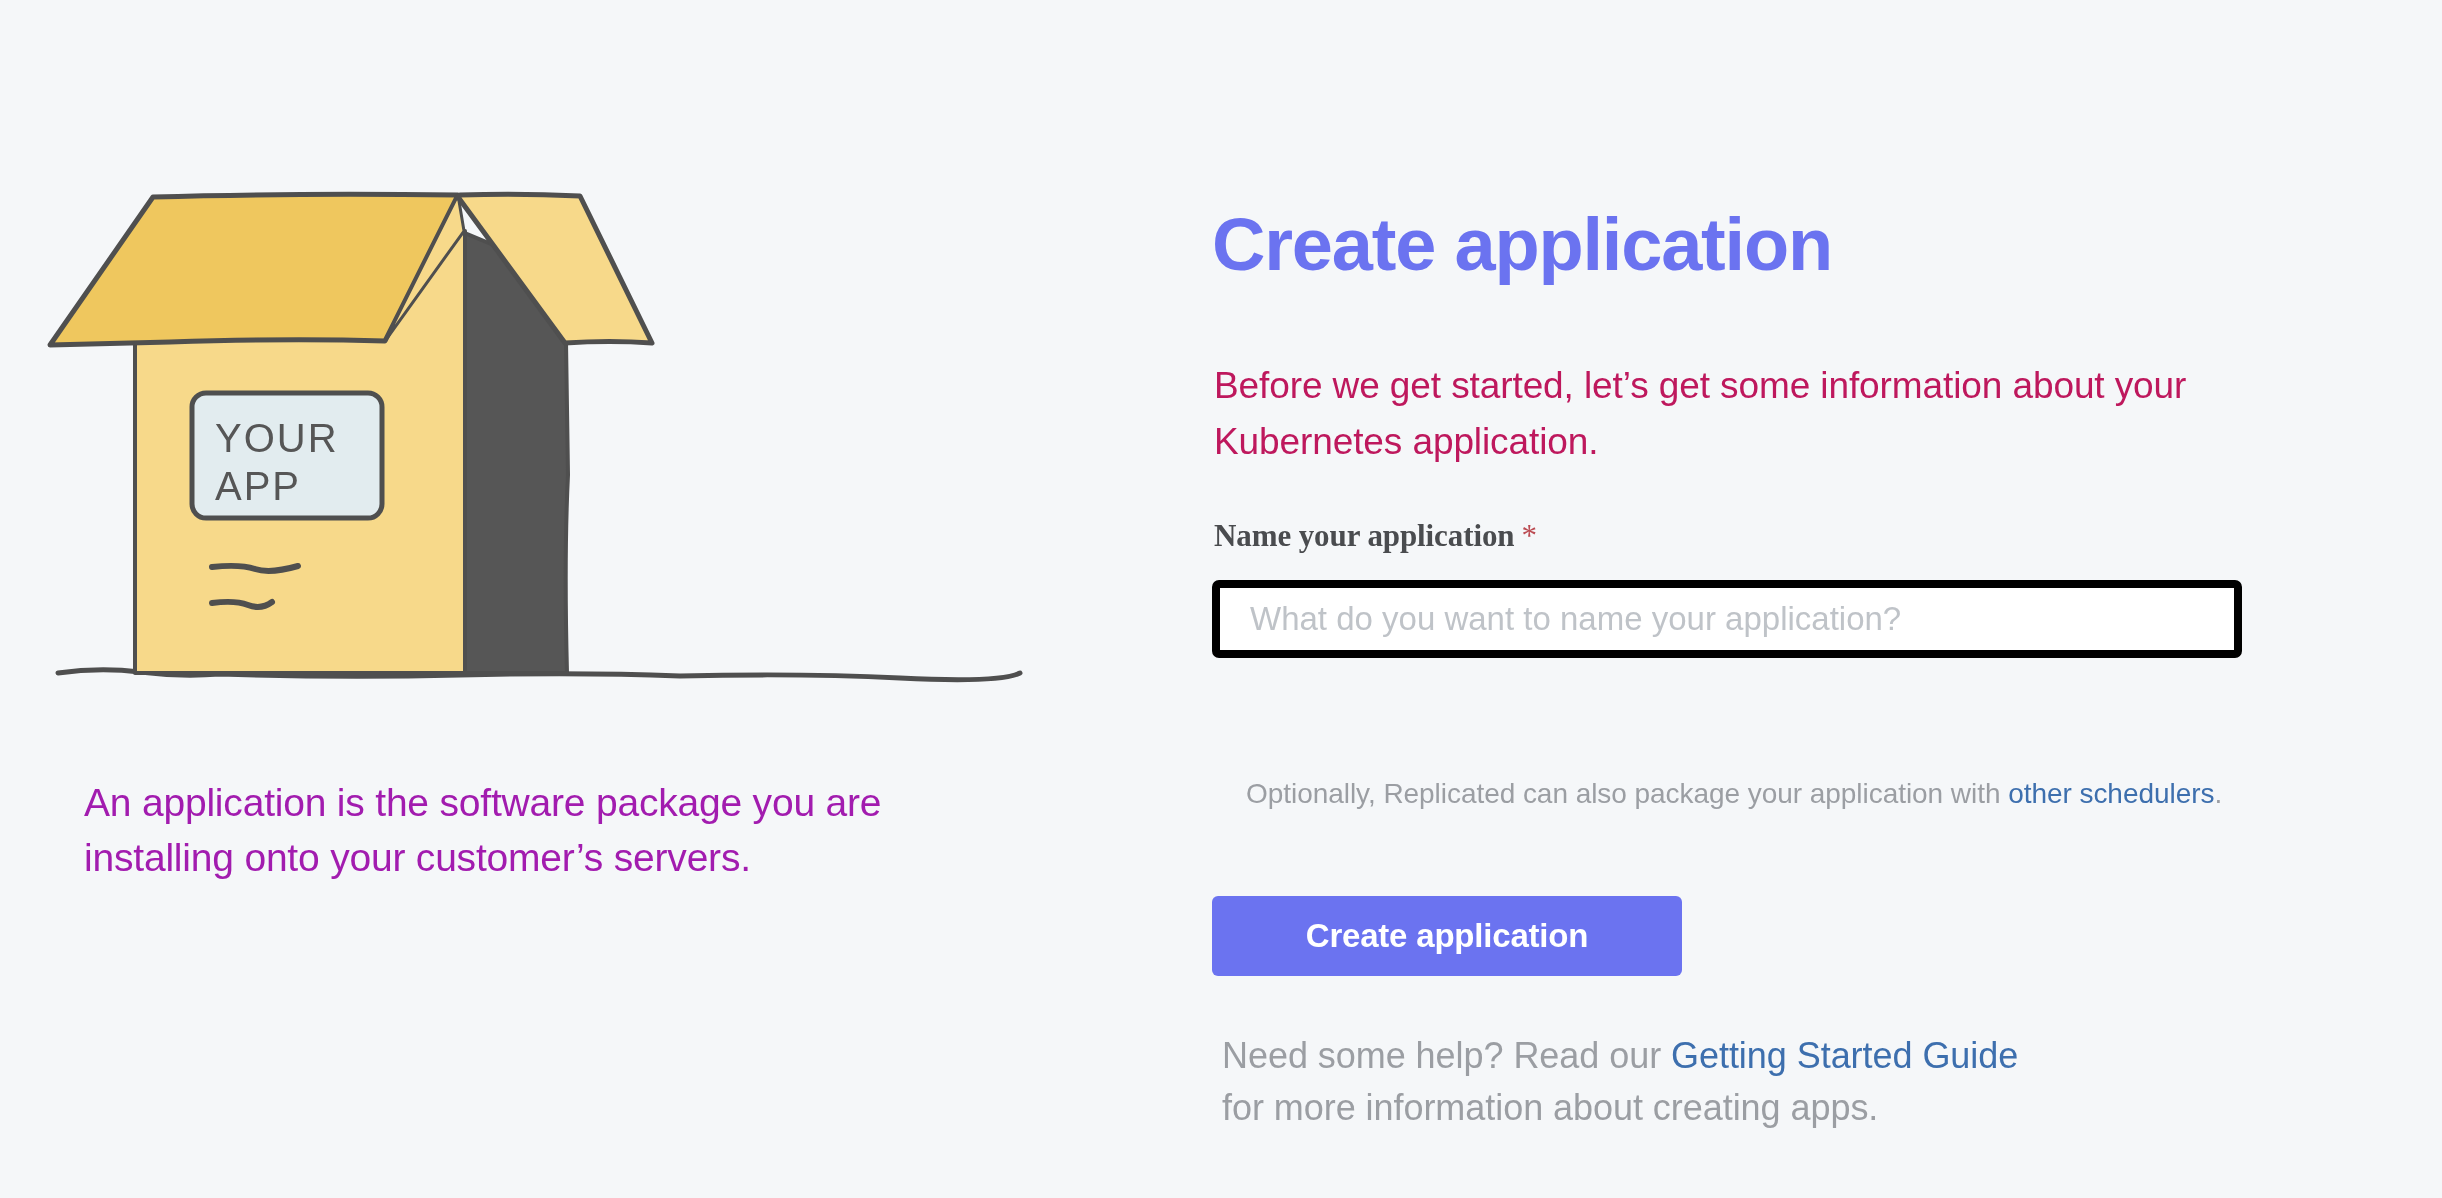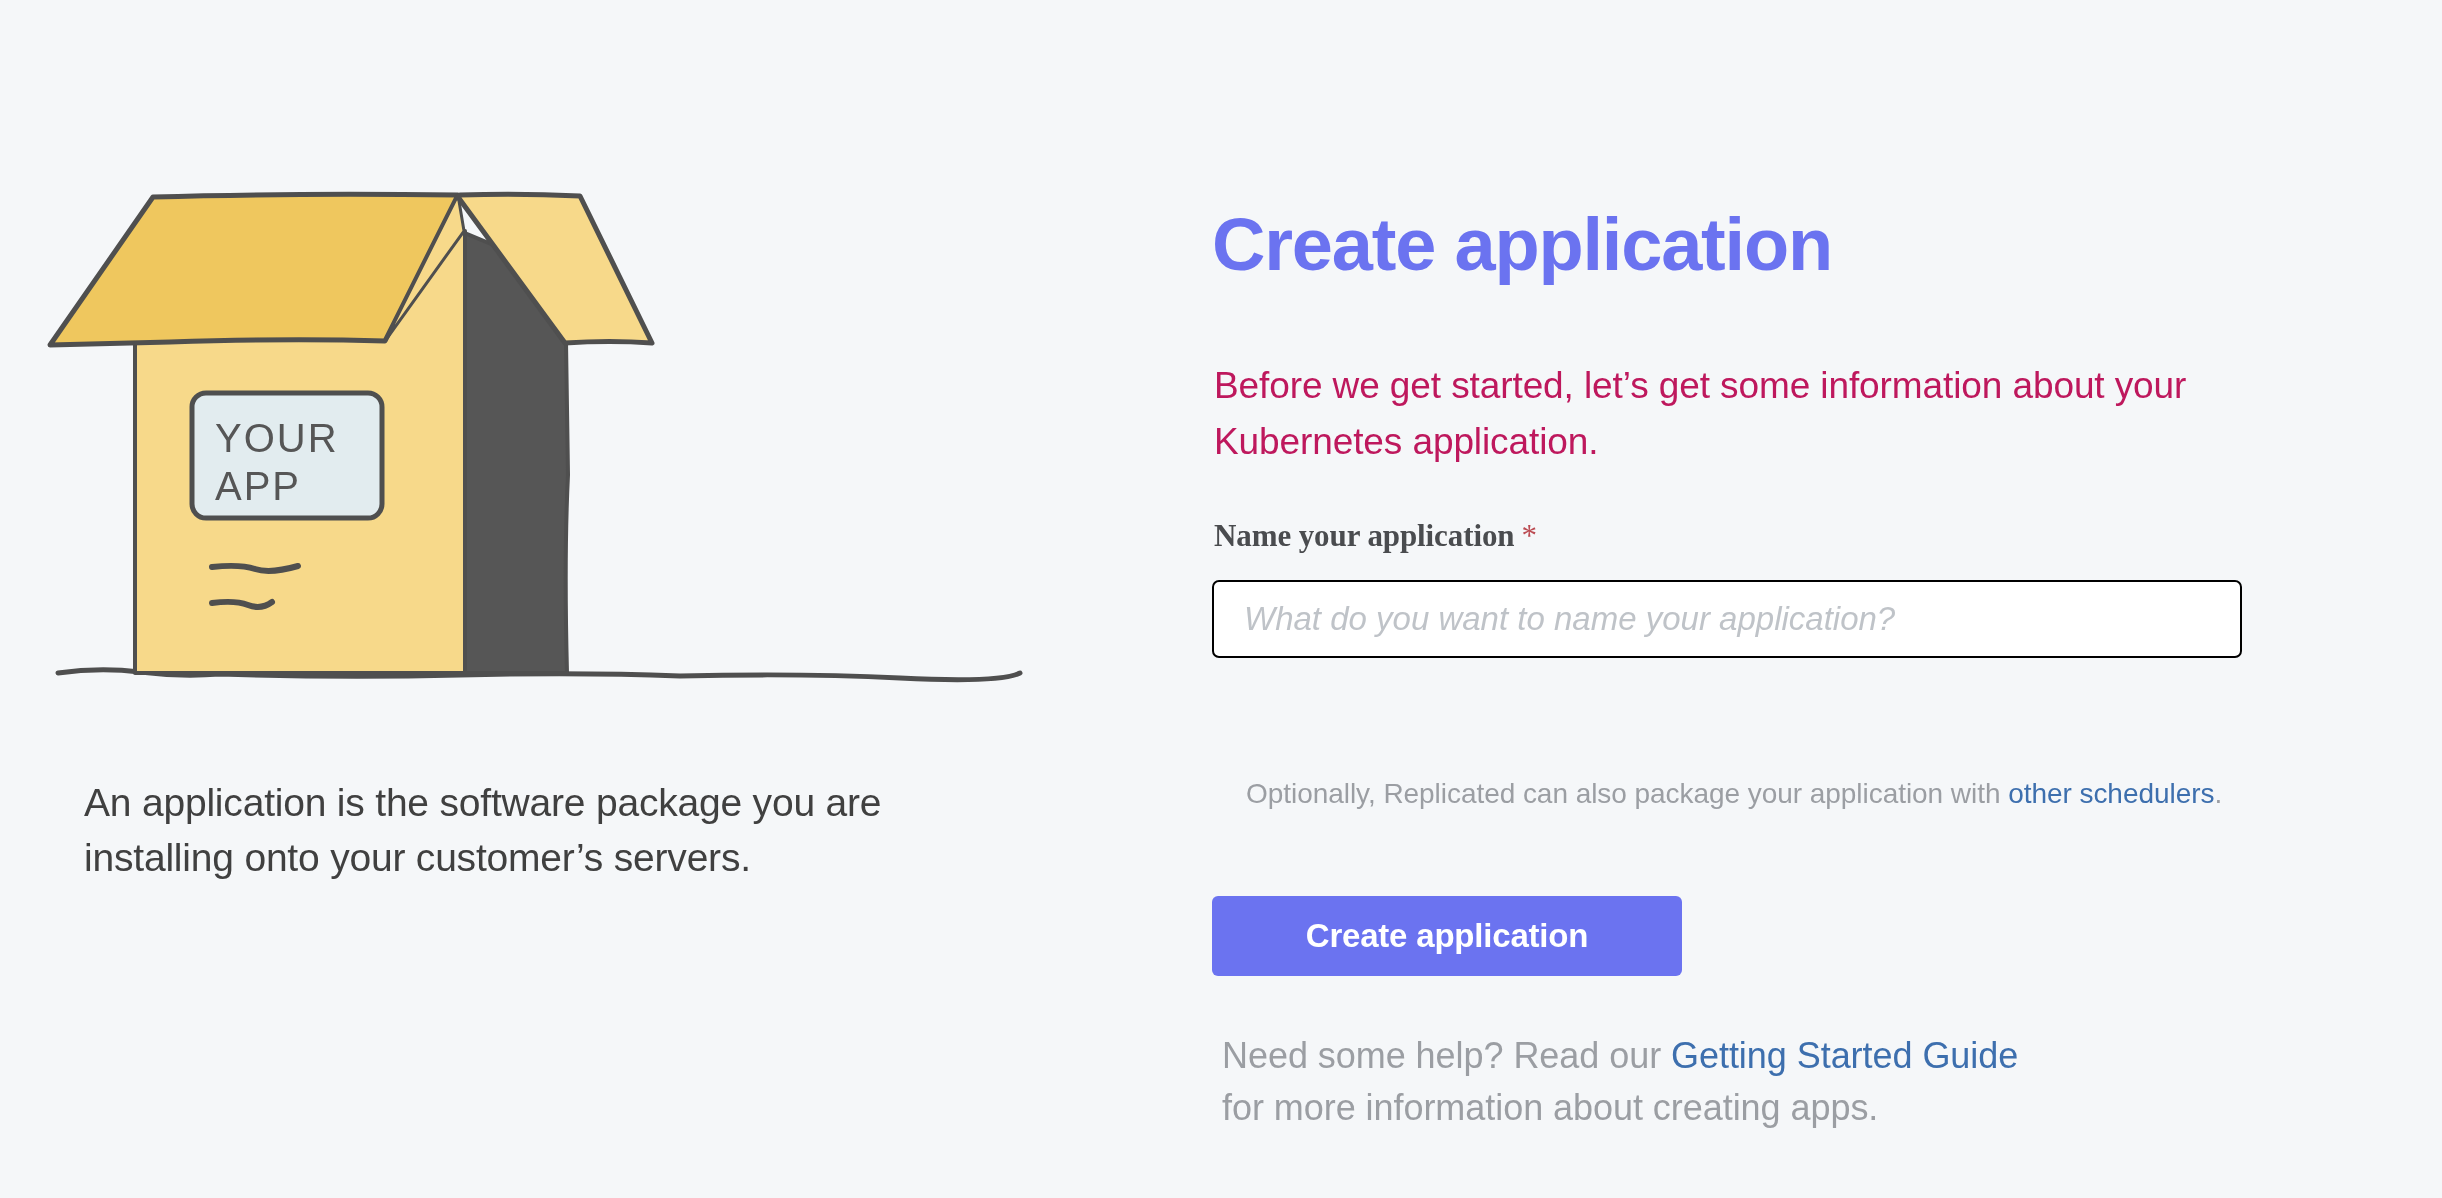--- a/index.html
+++ b/index.html
@@ -47,21 +47,21 @@
   .left-copy {
     position: absolute;
     left: 84px;
     top: 775px;
     width: 940px;
   }
   .left-copy p {
     margin: 0 0 42px 0;
     font-size: 39px;
     line-height: 1.42;
-    color: #404040;
+    color: #a21caf;
     font-family: "Liberation Sans", sans-serif;
     letter-spacing: -0.2px;
   }
   .left-copy p:last-child { margin-bottom: 0; }
 
   
   .right-col {
     position: absolute;
     left: 1212px;
     top: 0px;
@@ -114,28 +114,27 @@
   }
 
   .name-input {
     position: absolute;
     left: 0px;
     top: 580px;
     width: 1030px;
     height: 78px;
     box-sizing: border-box;
     background: #ffffff;
-    border: 2px solid #000000;
+    border: 8px solid #000000;
     border-radius: 7px;
     padding: 0 30px;
     font-size: 33px;
     color: #4a4c4f;
     font-family: "Liberation Sans", sans-serif;
     outline: none;
-    font-style: italic;
   }
   .name-input::placeholder {
     color: #bfc3c8;
     font-size: 33px;
   }
 
   .optional-note {
     position: absolute;
     left: 2px;
     top: 778px;

